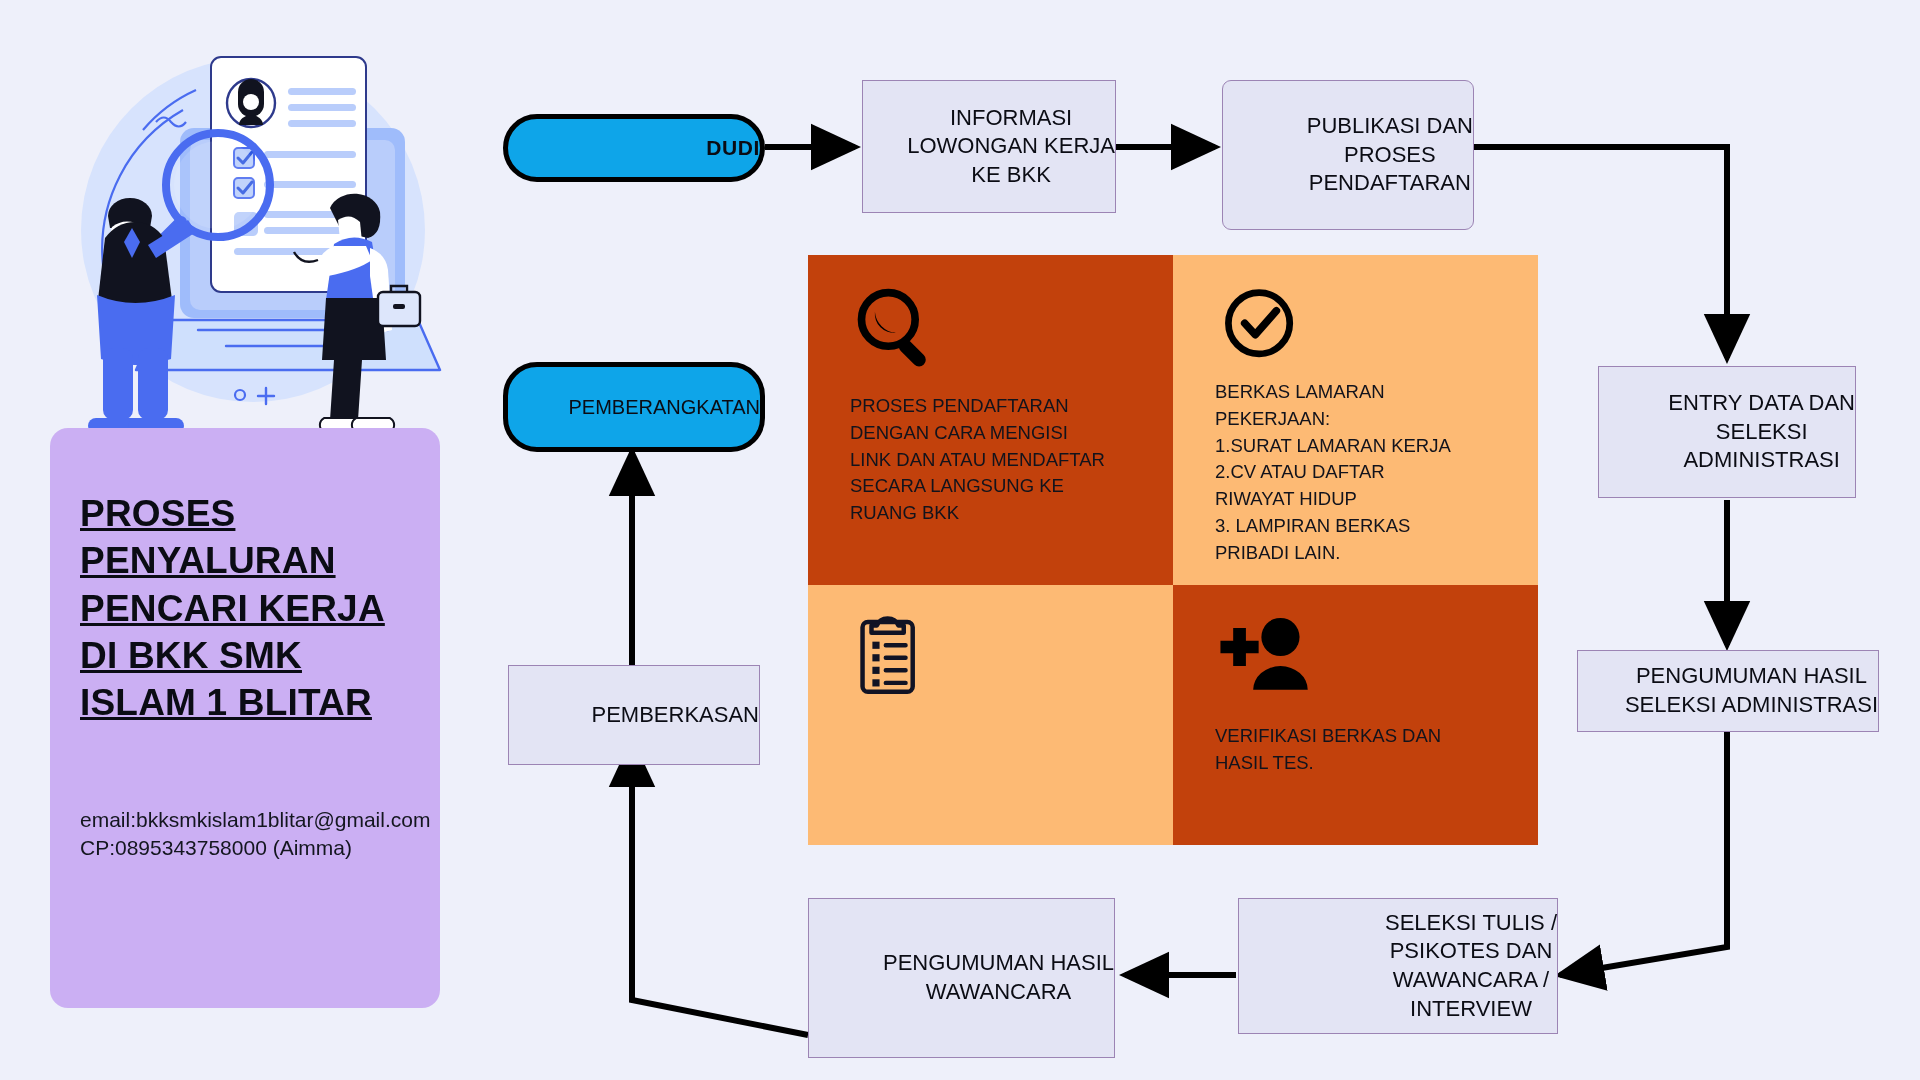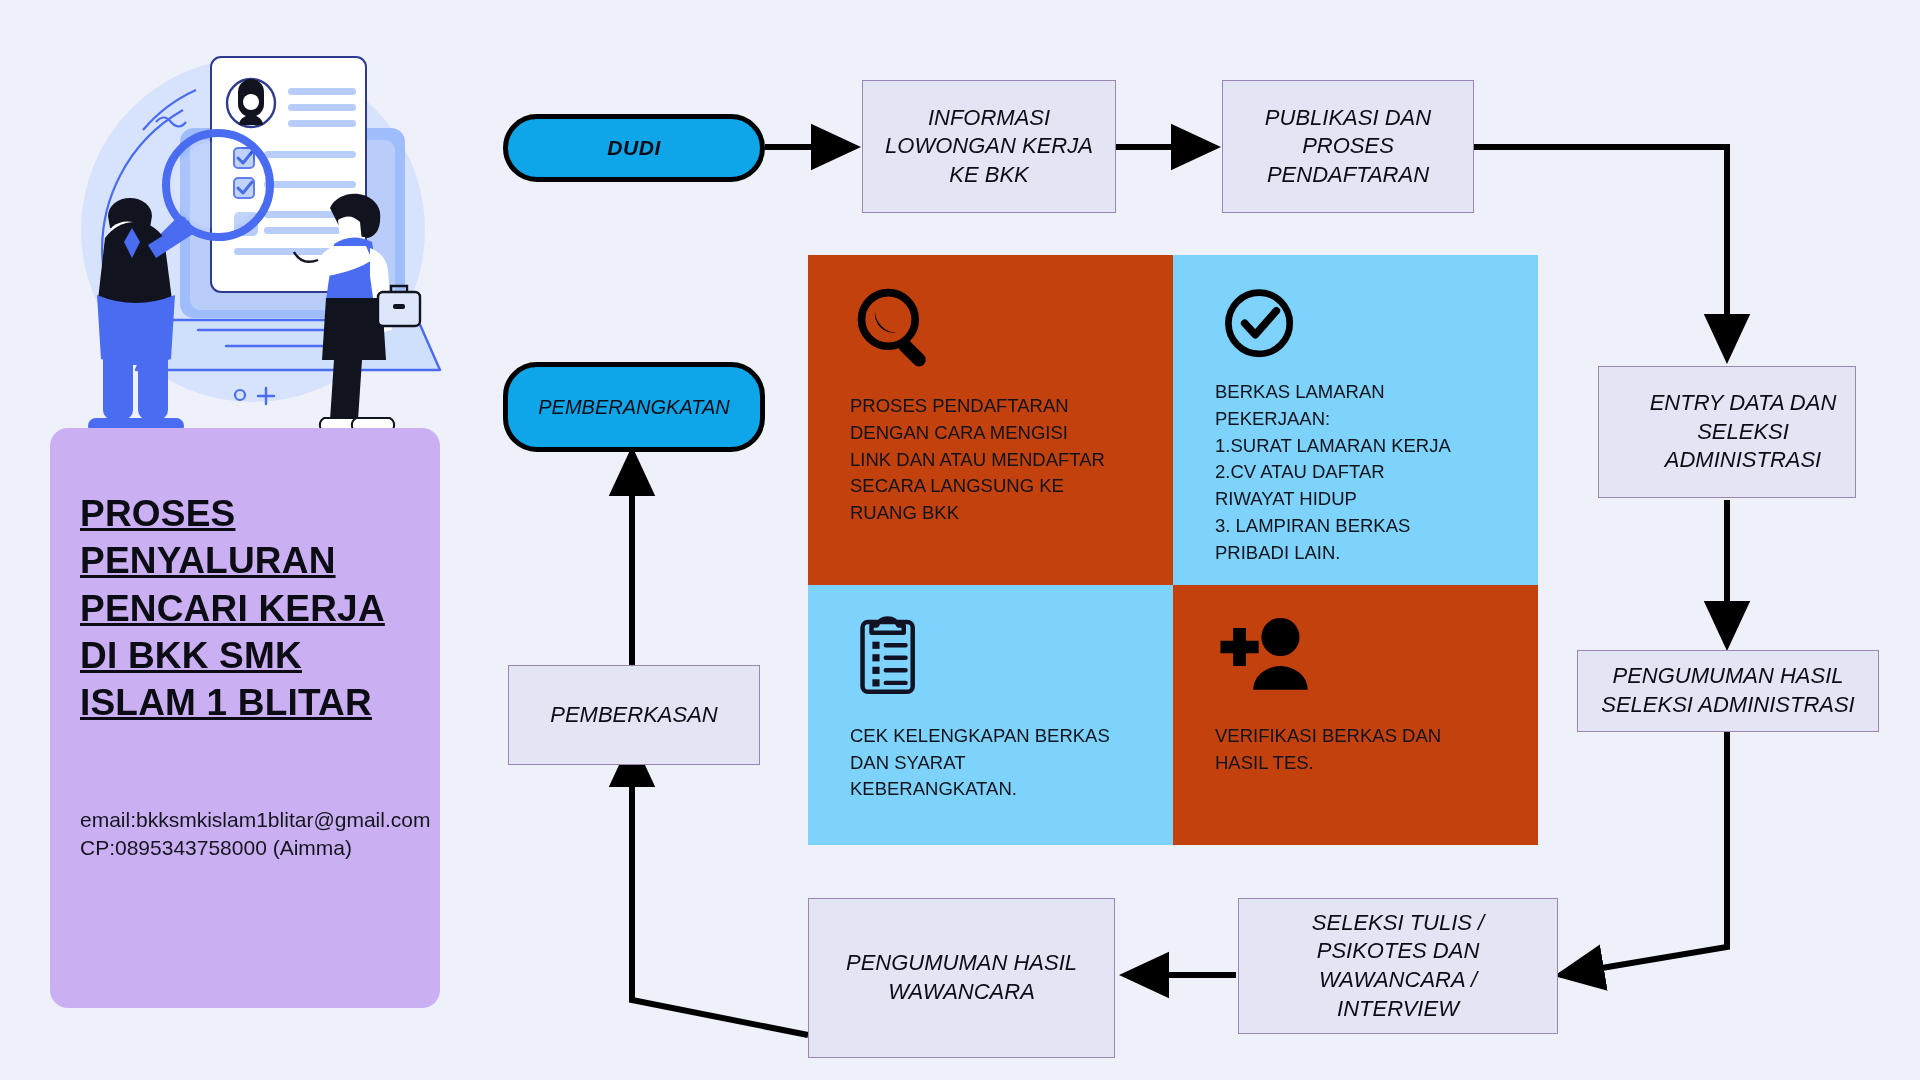--- a/index.html
+++ b/index.html
@@ -59,24 +59,23 @@
     line-height: 1.34;
     color: #14161f;
   }
 
   
   .node {
     position: absolute;
     box-sizing: border-box;
     display: flex;
     align-items: center;
-    justify-content: center;
+    justify-content: flex-end;
     text-align: center;
     color: #0b0c14;
-    font-style: italic;
   }
   .node .label {
     display: block;
     white-space: pre-line;
     line-height: 1.3;
   }
   .rect {
     background: #e3e4f4;
     border: 1.5px solid #9c84b4;
   }
@@ -96,21 +95,21 @@
     display: grid;
     grid-template-columns: 1fr 1fr;
     grid-template-rows: 1fr 1fr;
   }
   .cell {
     position: relative;
     box-sizing: border-box;
     padding: 28px 26px 18px 42px;
   }
   .cell.light { background: #c2410c; }
-  .cell.purple { background: #7dd3fc; }
+  .cell.purple { background: #fdba74; }
   .cell .icon { height: 96px; margin-bottom: 14px; }
   .cell .body {
     font-size: 18.5px;
     line-height: 1.45;
     white-space: pre-line;
     color: #12131c;
   }
   .cell.tight .body { margin-top: -14px; }
 
   
@@ -224,21 +223,21 @@
   <div class="node pill" style="left:503px; top:114px; width:262px; height:68px; font-size:21px; font-weight:700; letter-spacing:0.6px;">
     <span class="label">DUDI</span>
   </div>
 
   <div class="node rect" style="left:862px; top:80px; width:254px; height:133px; font-size:22px;">
     <span class="label">INFORMASI
 LOWONGAN KERJA
 KE BKK</span>
   </div>
 
-  <div class="node rect" style="left:1222px; top:80px; width:252px; height:133px; font-size:22px;">
+  <div class="node rect" style="left:1222px; top:80px; width:252px; height:150px; font-size:22px;border-radius:9px;">
     <span class="label">PUBLIKASI DAN
 PROSES
 PENDAFTARAN</span>
   </div>
 
   <div class="node rect" style="left:1598px; top:366px; width:258px; height:132px; font-size:22px;padding-left:32px;">
     <span class="label">ENTRY DATA DAN
 SELEKSI
 ADMINISTRASI</span>
   </div>
@@ -306,23 +305,20 @@
         <svg viewBox="0 0 96 96" width="86" height="86">
           <rect x="14" y="10" width="56" height="78" rx="6" fill="none" stroke="#111324" stroke-width="5"></rect>
           <path d="M30 14 q3 -8 12 -8 q9 0 12 8 h6 v8 H24 v-8 z" fill="none" stroke="#111324" stroke-width="5" stroke-linejoin="round"></path>
           <rect x="25" y="32" width="8" height="8" fill="#111324"></rect>
           <rect x="25" y="46" width="8" height="8" fill="#111324"></rect>
           <rect x="25" y="60" width="8" height="8" fill="#111324"></rect>
           <rect x="25" y="74" width="8" height="8" fill="#111324"></rect>
           <path d="M40 36 H62 M40 50 H62 M40 64 H62 M40 78 H62" stroke="#111324" stroke-width="5" stroke-linecap="round"></path>
         </svg>
       </div>
-      <div class="body">CEK KELENGKAPAN BERKAS
-DAN SYARAT
-KEBERANGKATAN.</div>
     </div>
 
     <div class="cell light">
       <div class="icon">
         <svg viewBox="0 0 110 96" width="100" height="88">
           <path d="M6 30 h14 v-14 h14 v14 h14 v14 h-14 v14 h-14 v-14 h-14 z" fill="#000"></path>
           <circle cx="72" cy="26" r="21" fill="#000"></circle>
           <path d="M42 84 a30 26 0 0 1 60 0 z" fill="#000"></path>
         </svg>
       </div>

